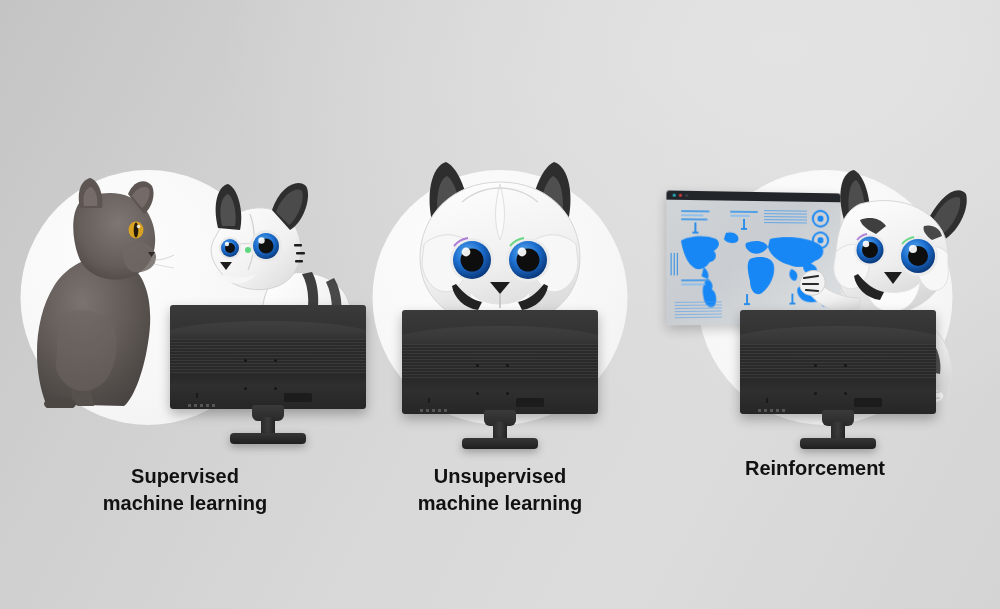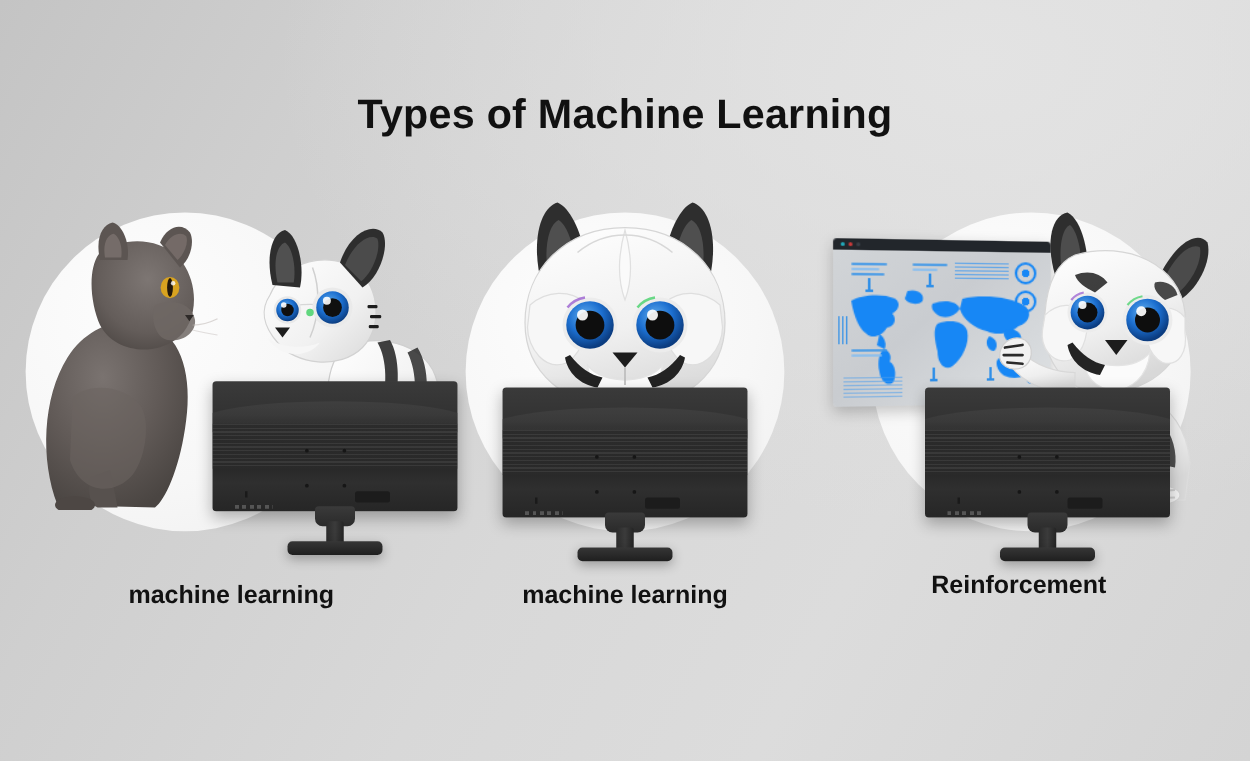--- a/index.html
+++ b/index.html
@@ -131,21 +131,20 @@
   #bot-2{left:63px;top:8px;width:204px;height:200px;}
   #bot-3{left:148px;top:18px;width:185px;height:235px;}
   
   #realcat{position:absolute;left:8px;top:18px;width:150px;height:240px;}
 </style>
 </head>
 <body>
 
 <div id="stage">
 
-  <div class="title">Types of Machine Learning</div>
 
   <div class="panel" id="panel-1">
     <div class="halo"></div>
 
     <svg id="realcat" viewBox="0 0 150 240">
       <defs>
         <radialGradient id="furG" cx="40%" cy="30%" r="75%">
           <stop offset="0%" stop-color="#7a7370"></stop>
           <stop offset="55%" stop-color="#615a57"></stop>
           <stop offset="100%" stop-color="#4a4542"></stop>
@@ -261,20 +260,21 @@
         <span class="mon-port"></span>
           <span class="mon-led"></span>
         <span class="mon-slots"></span>
       </div>
       <div class="mon-neck-top"></div>
         <div class="mon-neck"></div>
       <div class="mon-base"></div>
     </div>
 
     <div class="caption">
+      <div>Supervised</div>
       <div>machine learning</div>
     </div>
   </div>
 
   <div class="panel" id="panel-2">
     <div class="halo"></div>
 
     <svg class="bot" id="bot-2" viewBox="0 0 204 200">
       <defs>
         <linearGradient id="rw2" x1="0" y1="0" x2="0.3" y2="1">
@@ -344,20 +344,21 @@
         <span class="mon-port"></span>
           <span class="mon-led"></span>
         <span class="mon-slots"></span>
       </div>
       <div class="mon-neck-top"></div>
         <div class="mon-neck"></div>
       <div class="mon-base"></div>
     </div>
 
     <div class="caption">
+      <div>Unsupervised</div>
       <div>machine learning</div>
     </div>
   </div>
 
   <div class="panel" id="panel-3">
     <div class="halo"></div>
 
     <div class="dash">
       <div class="dash-bar">
         <span class="dot dot-a"></span>

